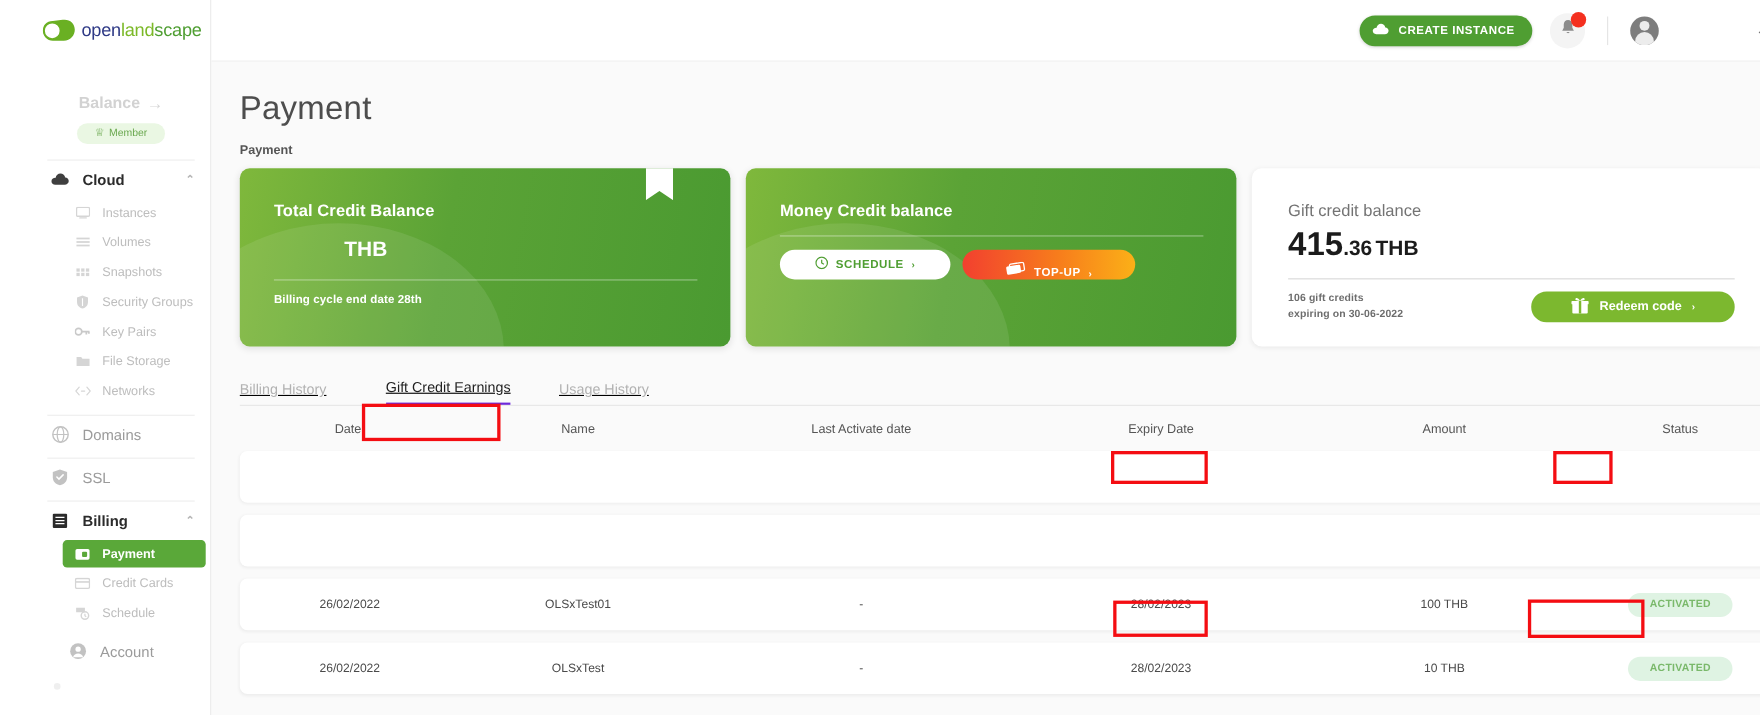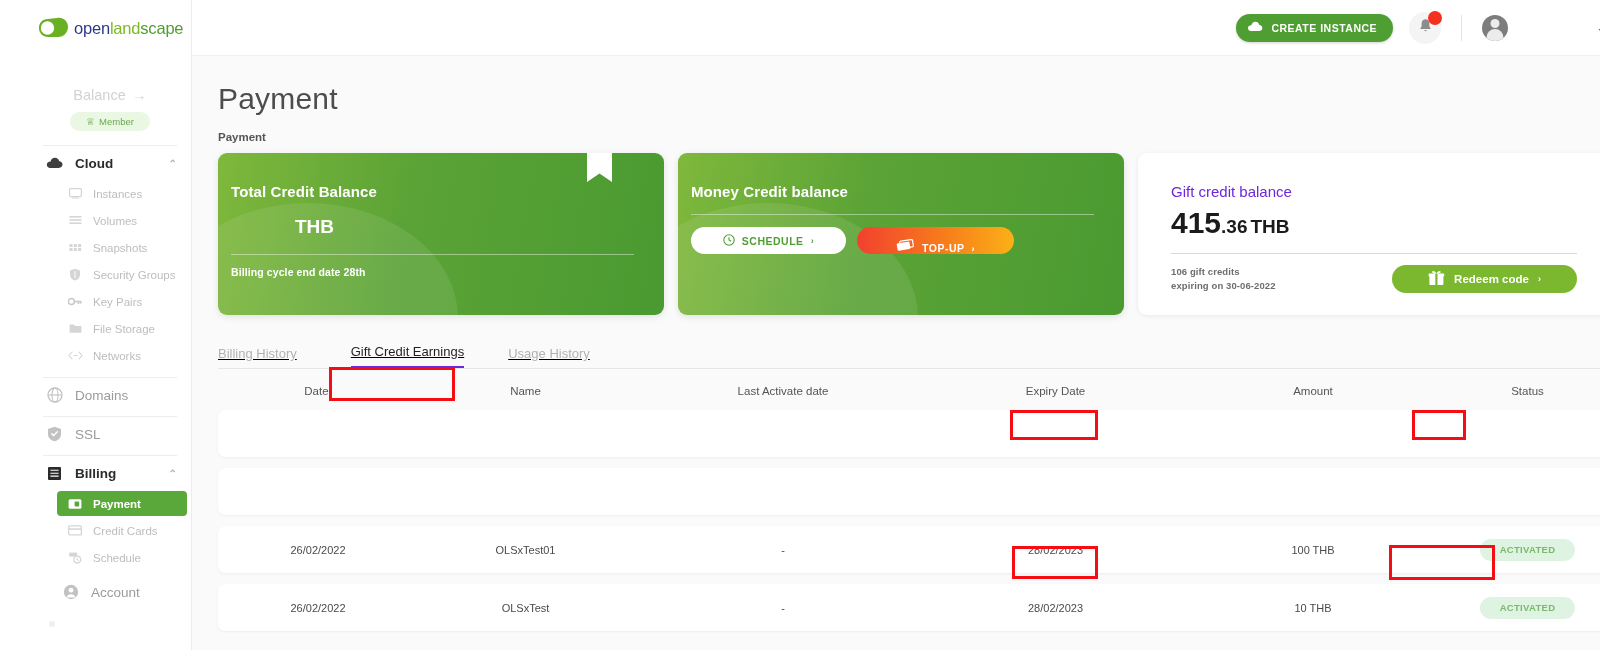--- a/index.html
+++ b/index.html
@@ -21,22 +21,22 @@
   }
   .logo-wrap { height: 56px; display: flex; align-items: center; padding-left: 9px; }
   .logo-mark { position: relative; width: 34px; height: 24px; flex: 0 0 34px; }
   .logo-text { font-size: 16.5px; letter-spacing: -0.2px; margin-left: 2px; }
   .lt-open { color: #2f3a86; }
   .lt-land { color: #7cb928; }
   .lt-scape { color: #4f9e32; }
 
   .balance-row {
     margin-top: 30px; text-align: center;
-    font-size: 14.5px; color: #d2d2d2; font-weight: 400;
-    display: flex; align-items: flex-end; justify-content: center; gap: 6px;
+    font-size: 14.5px; color: #d2d2d2; font-weight: 700;
+    display: flex; align-items: flex-start; justify-content: center; gap: 6px;
   }
   .balance-arrow { font-size: 15px; color: #d6d6d6; }
   .member-pill {
     margin: 9px auto 0; width: 80px; height: 19px; border-radius: 10px;
     background: #eaf7e3; color: #6aa84f; font-size: 9.5px;
     display: flex; align-items: center; justify-content: center; gap: 4px;
   }
   .crown { font-size: 10px; line-height: 1; }
 
   .side-div { height: 1px; background: #ededed; margin: 14px 14px 0; }
@@ -102,21 +102,21 @@
   .topchev { margin-left: 88px; font-size: 13px; color: #6e6e6e; cursor: pointer; }
 
   .content { padding: 0 22px 0 26px; }
   .page-title { font-size: 30px; color: #4d4d4d; font-weight: 400; padding-top: 26px; letter-spacing: .2px; }
   .breadcrumb { font-size: 11.5px; color: #555; font-weight: 600; margin-top: 15px; }
 
   
   .cards { display: flex; gap: 14px; margin-top: 10px; }
   .card { border-radius: 9px; height: 162px; position: relative; overflow: hidden; }
   .card-green {
-    flex: 0 0 446px; padding: 30px 30px 0 13px; color: #fff;
+    flex: 0 0 446px; padding: 30px 30px 0 31px; color: #fff;
     background: linear-gradient(100deg, #7fb83c 0%, #5ba336 42%, #4a9a31 100%);
     box-shadow: 0 2px 7px rgba(0,0,0,.10);
   }
   .card-green.two { flex: 0 0 446px; }
   .ribbon {
     position: absolute; top: -1px; right: 52px; width: 25px; height: 30px;
     background: #ffffff;
     clip-path: polygon(0 0, 100% 0, 100% 100%, 50% 72%, 0 100%);
   }
   .blob {
@@ -144,21 +144,21 @@
     font-size: 10.5px; font-weight: 700; letter-spacing: .5px;
     display: flex; align-items: flex-end; justify-content: center; gap: 7px;
     border: none; cursor: pointer;
   }
   .arw { font-size: 9px; font-weight: 700; }
 
   .card-white {
     flex: 1 1 auto; background: #fff; padding: 30px 30px 0 33px;
     box-shadow: 0 1px 5px rgba(0,0,0,.07);
   }
-  .cw-label { font-size: 15px; color: #6d28d9; }
+  .cw-label { font-size: 15px; color: #737373; }
   .cw-amt { font-size: 30px; font-weight: 700; color: #1b1b1b; margin-top: 6px; }
   .cw-amt .dec { font-size: 19px; }
   .cw-amt .cur { font-size: 19px; margin-left: 3px; }
   .cw-rule { height: 1px; background: #d8d8d8; margin-top: 13px; }
   .cw-foot { display: flex; align-items: center; margin-top: 11px; }
   .cw-sub { font-size: 9.5px; color: #6d6d6d; line-height: 1.5; font-weight: 600; letter-spacing: .1px; }
   .btn-redeem {
     margin-left: auto; height: 28px; padding: 0 16px; border-radius: 15px;
     background: #7cb82f; color: #fff; font-size: 11.5px; font-weight: 700;
     display: flex; align-items: center; gap: 9px; border: none; cursor: pointer;

